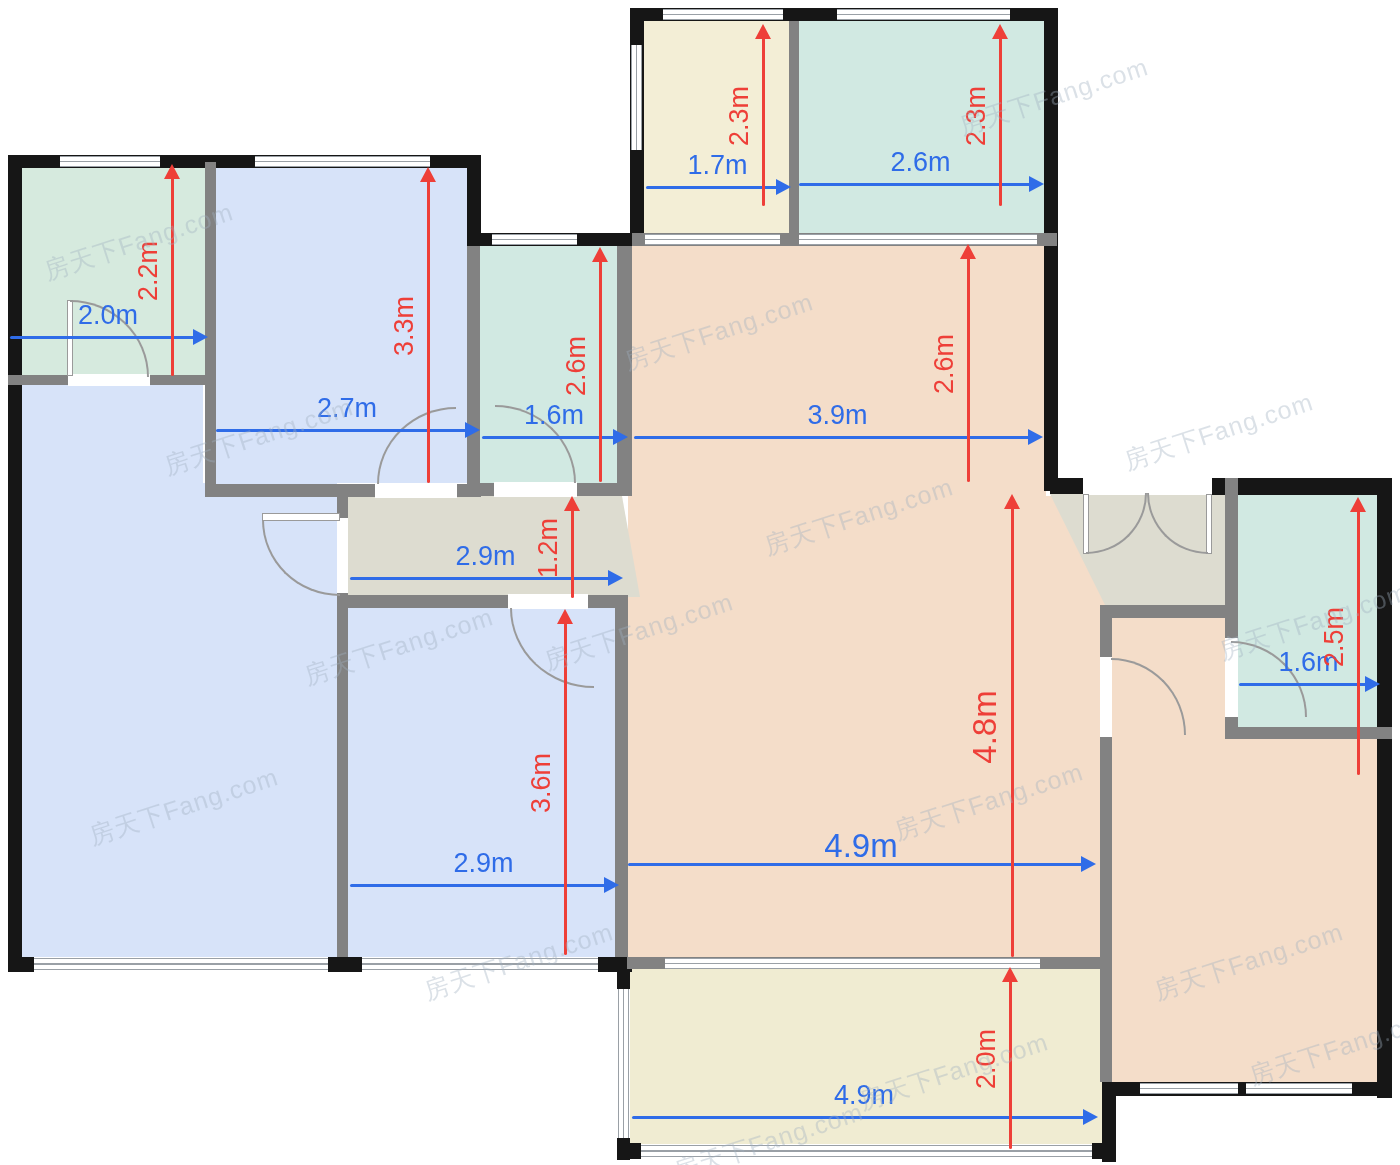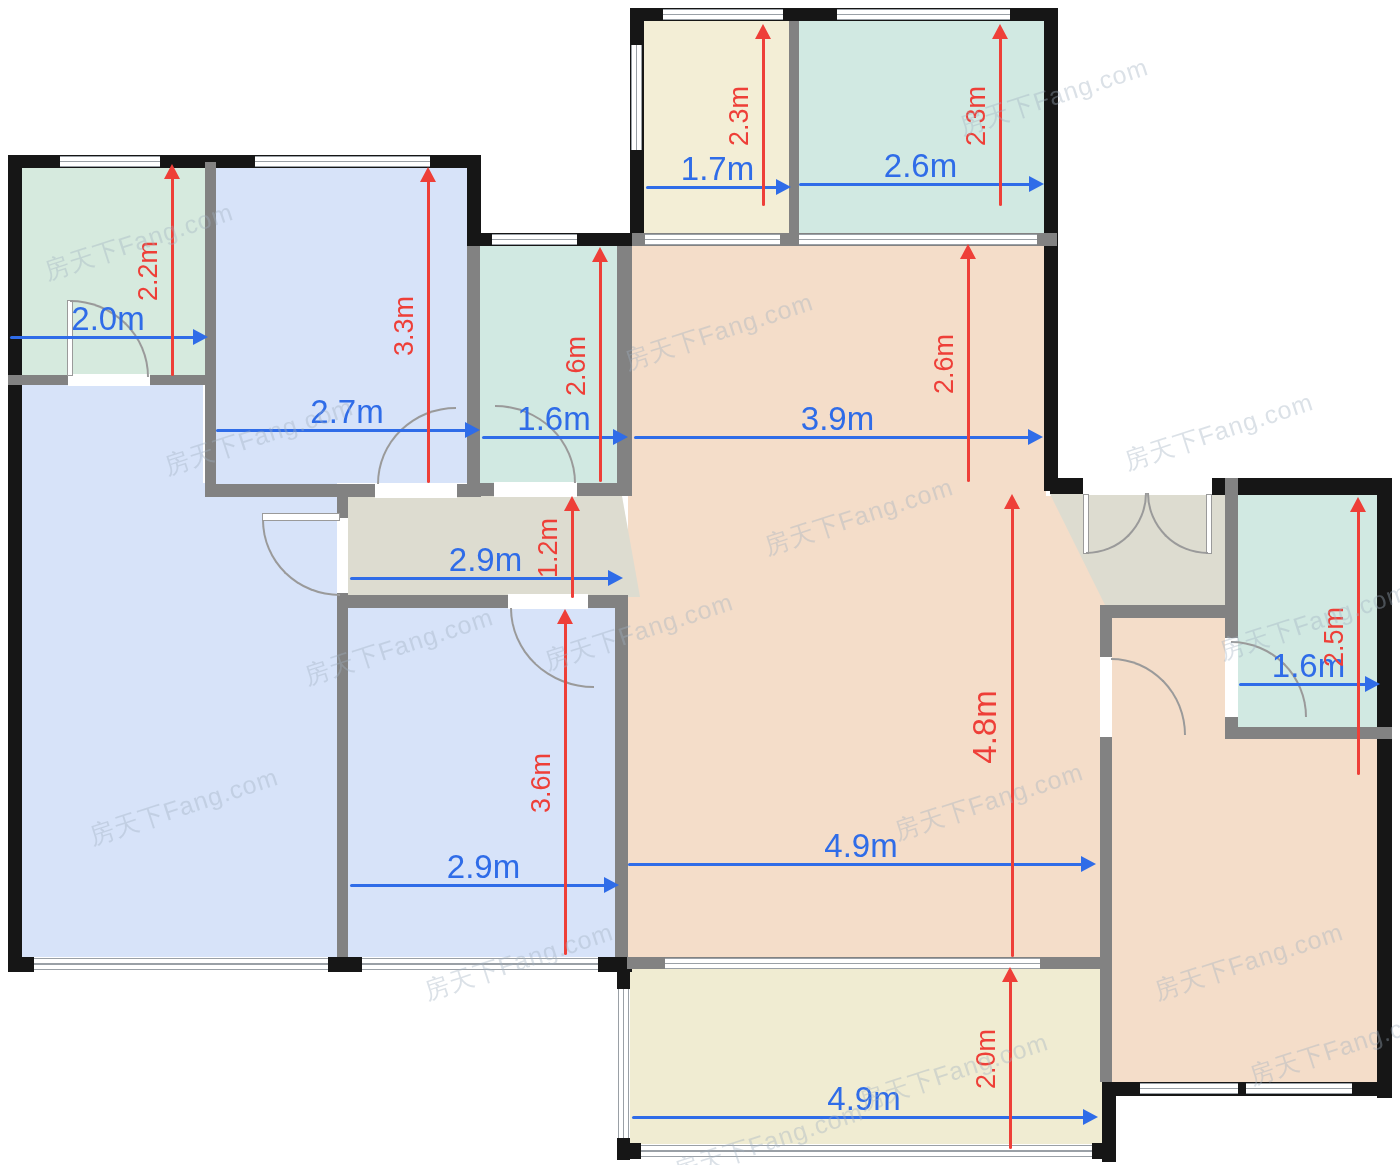--- a/index.html
+++ b/index.html
@@ -12,21 +12,21 @@
   .gap{position:absolute;background:#ffffff;}
   .leaf{position:absolute;background:#fff;border:1.5px solid #9a9a9a;box-sizing:border-box;}
   .arc{position:absolute;box-sizing:border-box;}
   .arc-tr{border-top:2px solid #9a9a9a;border-right:2px solid #9a9a9a;border-top-right-radius:100%;}
   .arc-tl{border-top:2px solid #9a9a9a;border-left:2px solid #9a9a9a;border-top-left-radius:100%;}
   .arc-bl{border-bottom:2px solid #9a9a9a;border-left:2px solid #9a9a9a;border-bottom-left-radius:100%;}
   .arc-br{border-bottom:2px solid #9a9a9a;border-right:2px solid #9a9a9a;border-bottom-right-radius:100%;}
   .dim-h{position:absolute;height:0;z-index:40;}
   .dim-h .ln{position:absolute;left:0;right:9px;top:-1.5px;height:3px;background:#2f6ce8;border-radius:2px;}
   .dim-h .ah{position:absolute;right:-2px;top:-8px;width:0;height:0;border-top:8px solid transparent;border-bottom:8px solid transparent;border-left:15px solid #2f6ce8;}
-  .dim-h .lbl{position:absolute;top:-37px;left:50%;transform:translateX(-50%);color:#2f6ce8;font-size:33px;white-space:nowrap;}
+  .dim-h .lbl{position:absolute;top:-37px;left:50%;transform:translateX(-50%);color:#2f6ce8;font-size:27px;white-space:nowrap;}
   .dim-v{position:absolute;width:0;z-index:40;}
   .dim-v .ln{position:absolute;top:10px;bottom:0;left:-1.5px;width:3px;background:#ee3f38;border-radius:2px;}
   .dim-v .ah{position:absolute;top:-2px;left:-8px;width:0;height:0;border-left:8px solid transparent;border-right:8px solid transparent;border-bottom:15px solid #ee3f38;}
   .dim-v .lbl{position:absolute;top:50%;left:-24px;transform:translate(-50%,-50%) rotate(-90deg);color:#ee3f38;font-size:27px;white-space:nowrap;}
   .dim-h.big .lbl,.dim-v.big .lbl{font-size:33px;}
   .dim-v.big .lbl{left:-27px;}
   .wm{position:absolute;color:rgba(160,175,192,0.38);font-size:25px;white-space:nowrap;transform:rotate(-18deg);z-index:60;pointer-events:none;letter-spacing:1px;}
 </style>
 </head>
 <body>

